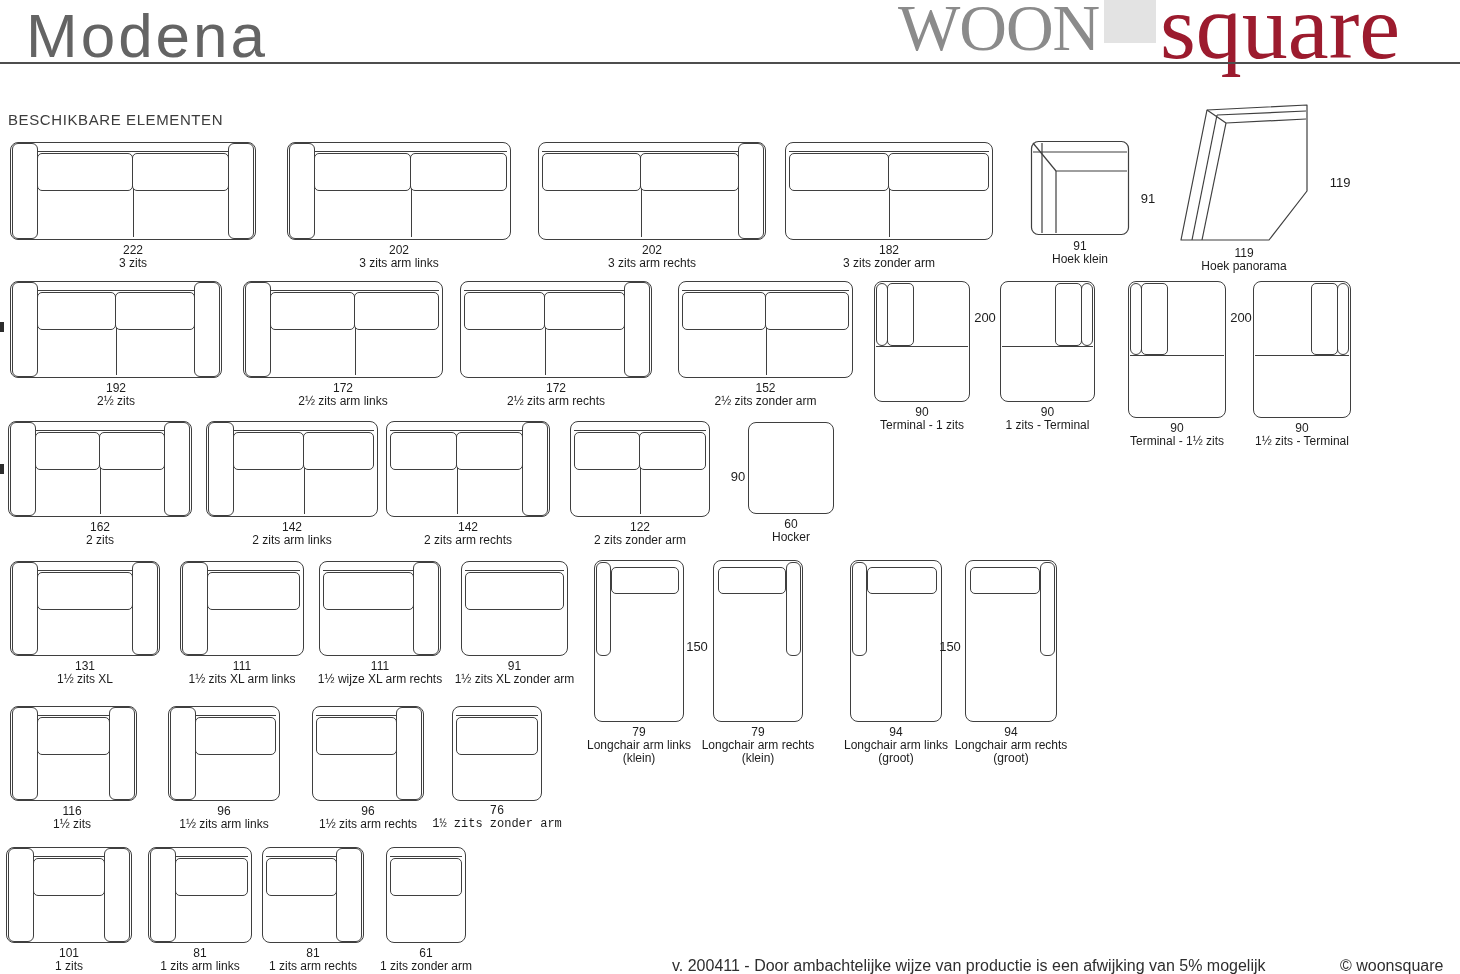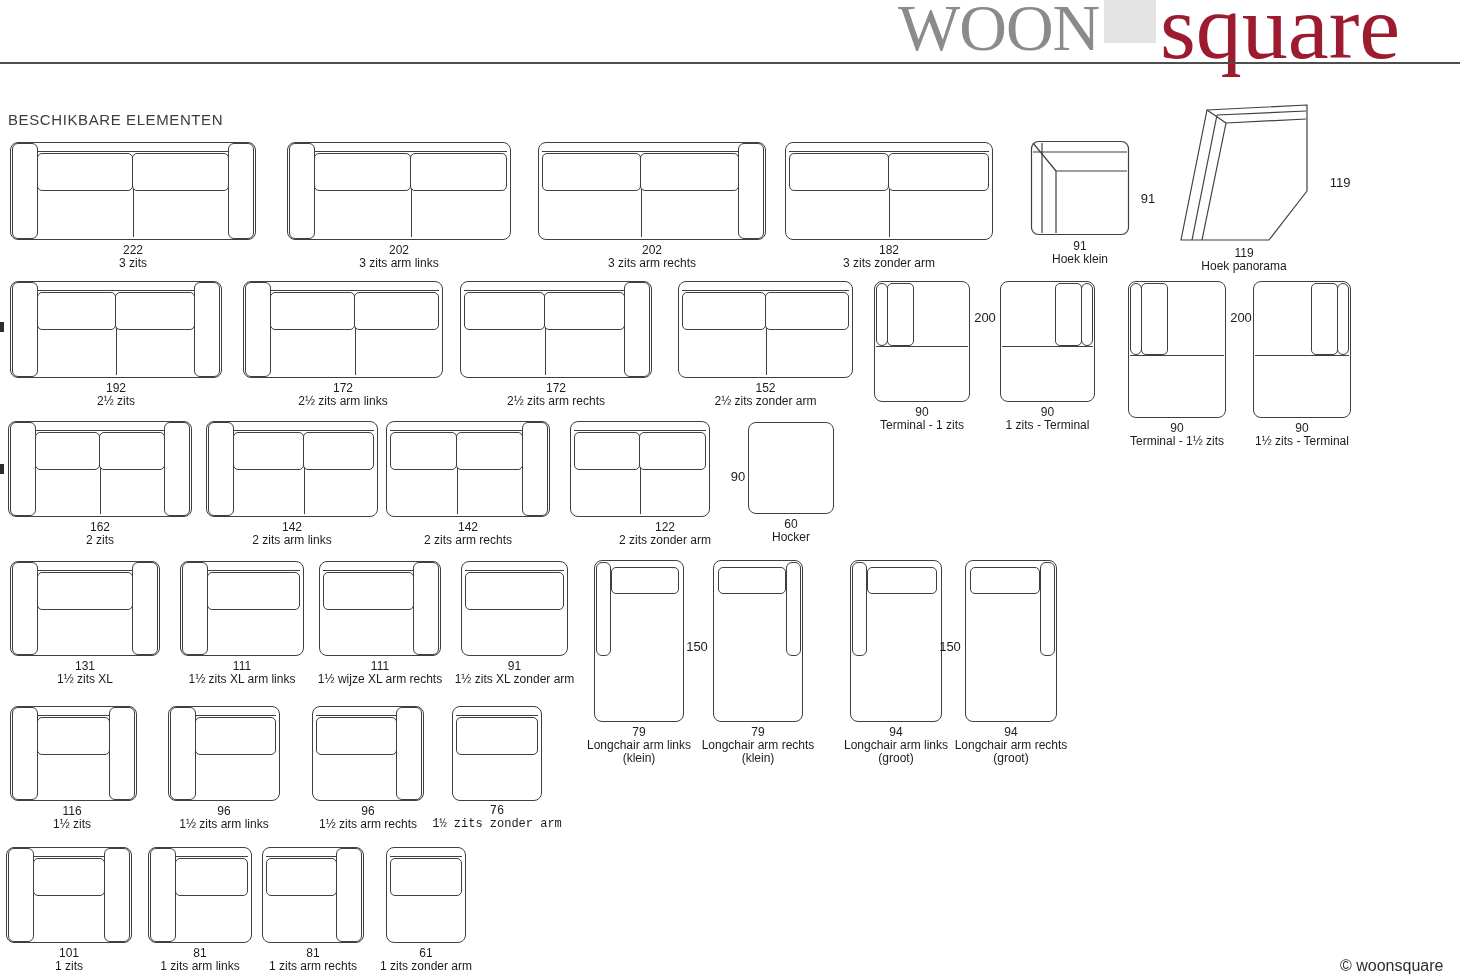--- a/index.html
+++ b/index.html
@@ -26,20 +26,21 @@
             line-height:13px;color:var(--text);white-space:nowrap;}
   .side-dim{position:absolute;transform:translate(-50%,-50%);font-size:13px;color:var(--text);}
   .frag{position:absolute;width:4px;height:10px;background:#2d2d2d;}
   svg.diag{position:absolute;left:0;top:0;overflow:visible;}
   svg.diag *{stroke:var(--line);stroke-width:1.2;fill:none;stroke-linejoin:round;}
 </style>
 </head>
 <body>
 
 <div class="page">
+  <div class="title">Modena</div>
   <div class="logo-woon">WOON</div>
   <div class="logo-sq"></div>
   <div class="logo-square">square</div>
   <div class="rule"></div>
   <div class="heading">BESCHIKBARE ELEMENTEN</div>
   <div id="layer">
       <div class="el" style="left: 10px; top: 142px; width: 246px; height: 98px;">
         <div class="outline"></div>
         <div class="arm" style="left: 2px; top: 1px; bottom: 1px; width: 24px;"></div>
         <div class="arm" style="right: 2px; top: 1px; bottom: 1px; width: 24px;"></div>
@@ -240,21 +241,21 @@
         <div class="">142</div>
         <div class="">2 zits arm rechts</div>
       </div>
       <div class="el" style="left: 570px; top: 421px; width: 140px; height: 96px;">
         <div class="outline"></div>
         <div class="hl" style="left: 4px; width: 132px; top: 9px;"></div>
         <div class="cushion" style="left: 4px; top: 11px; width: 64px; height: 36px;"></div>
         <div class="cushion" style="left: 69px; top: 11px; width: 65px; height: 36px;"></div>
         <div class="vl" style="left: 70px; top: 47px; height: 46px;"></div>
       </div>
-      <div class="el-label" style="left: 665px; top: 521px; text-align: center;">
+      <div class="el-label" style="left: 640px; top: 521px; text-align: center;">
         <div class="">122</div>
         <div class="">2 zits zonder arm</div>
       </div>
       <div class="el" style="left: 748px; top: 422px; width: 86px; height: 92px;">
         <div class="outline"></div>
       </div>
       <div class="el-label" style="left: 791px; top: 518px;">
         <div class="">60</div>
         <div class="">Hocker</div>
       </div>
@@ -421,14 +422,15 @@
       <div class="side-dim" style="left: 1148px; top: 198px;">91</div>
       <div class="side-dim" style="left: 1340px; top: 182px;">119</div>
       <div class="side-dim" style="left: 985px; top: 317px;">200</div>
       <div class="side-dim" style="left: 1241px; top: 317px;">200</div>
       <div class="side-dim" style="left: 738px; top: 476px;">90</div>
       <div class="side-dim" style="left: 697px; top: 646px;">150</div>
       <div class="side-dim" style="left: 950px; top: 646px;">150</div>
       <div class="frag" style="left: 0px; top: 322px;"></div>
       <div class="frag" style="left: 0px; top: 464px;"></div>
     </div>
+  <div class="footer-note">v. 200411 - Door ambachtelijke wijze van productie is een afwijking van 5% mogelijk</div>
   <div class="footer-copy">© woonsquare</div>
 </div>
 
 </body></html>

